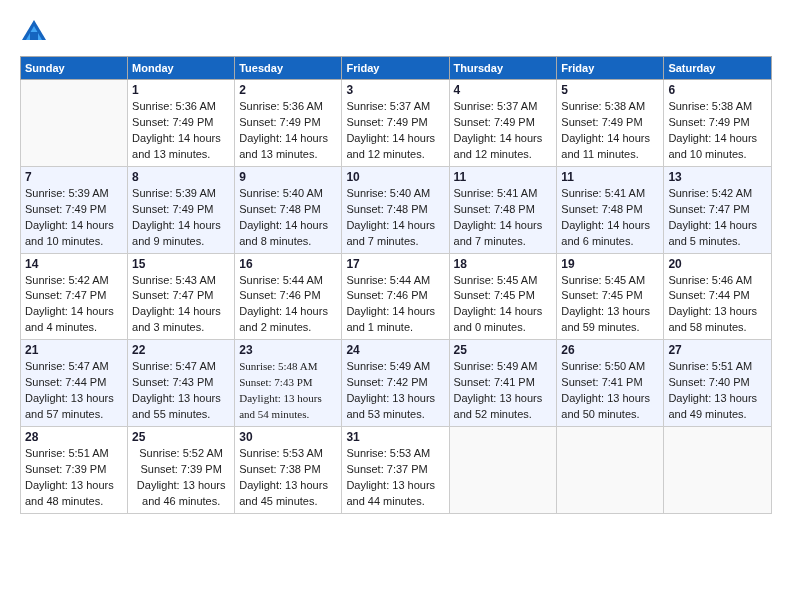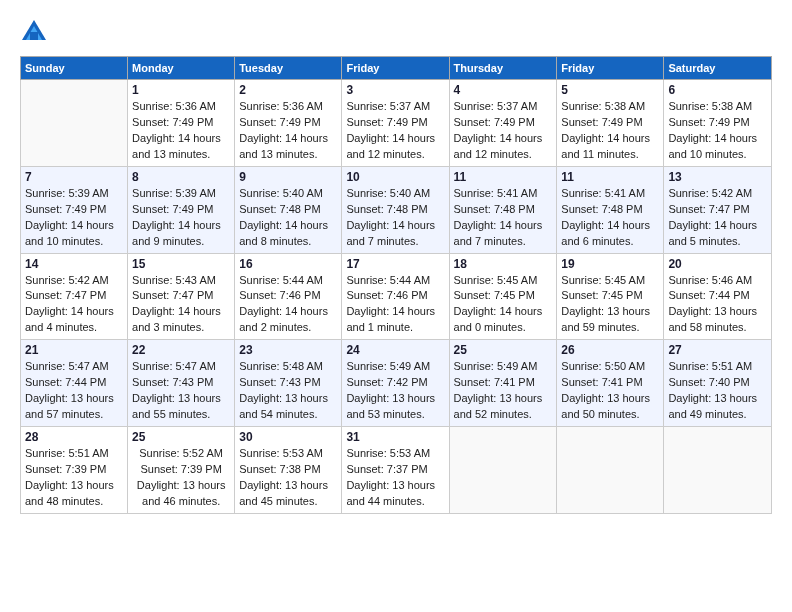--- a/index.html
+++ b/index.html
@@ -291,21 +291,21 @@
           </td>
           <td>
             <span class="day-number">22</span>
             <div class="day-info" style="white-space: pre-line;">Sunrise: 5:47 AM
 Sunset: 7:43 PM
 Daylight: 13 hours
 and 55 minutes.</div>
           </td>
           <td>
             <span class="day-number">23</span>
-            <div class="day-info" style="white-space: pre-line;">Sunrise: 5:48 AM
+            <div class="day-info" style="white-space: pre-line; font-family: Liberation Serif, serif;">Sunrise: 5:48 AM
 Sunset: 7:43 PM
 Daylight: 13 hours
 and 54 minutes.</div>
           </td>
           <td>
             <span class="day-number">24</span>
             <div class="day-info" style="white-space: pre-line;">Sunrise: 5:49 AM
 Sunset: 7:42 PM
 Daylight: 13 hours
 and 53 minutes.</div>

